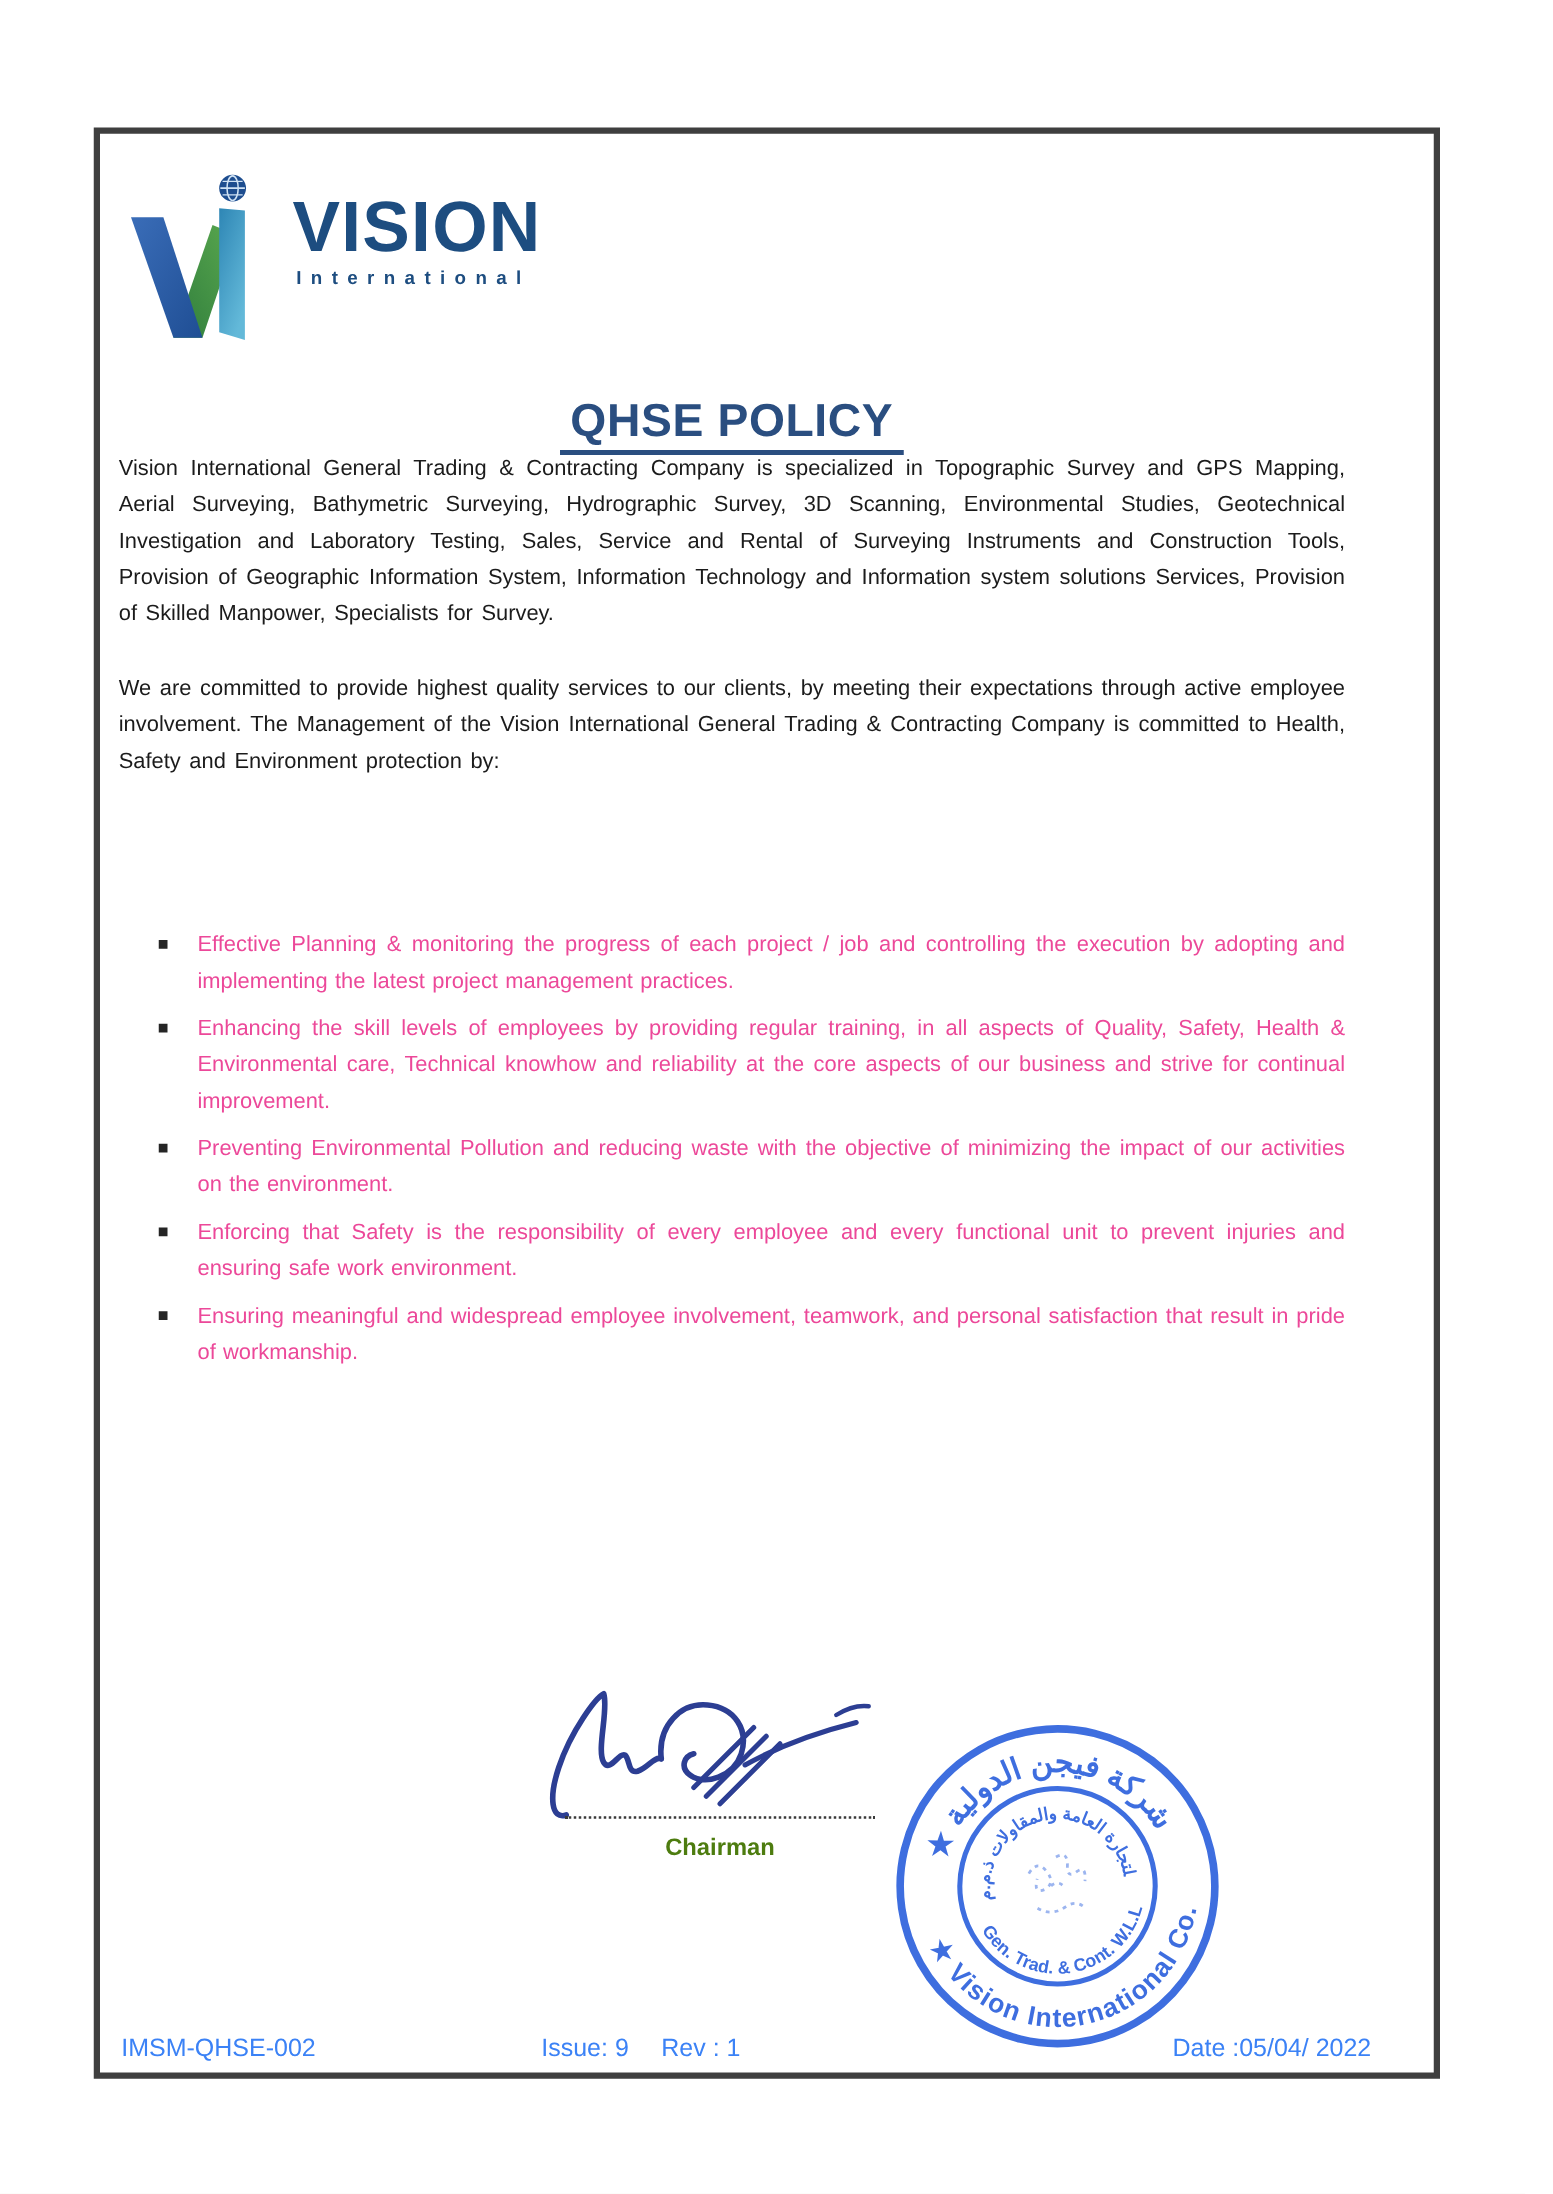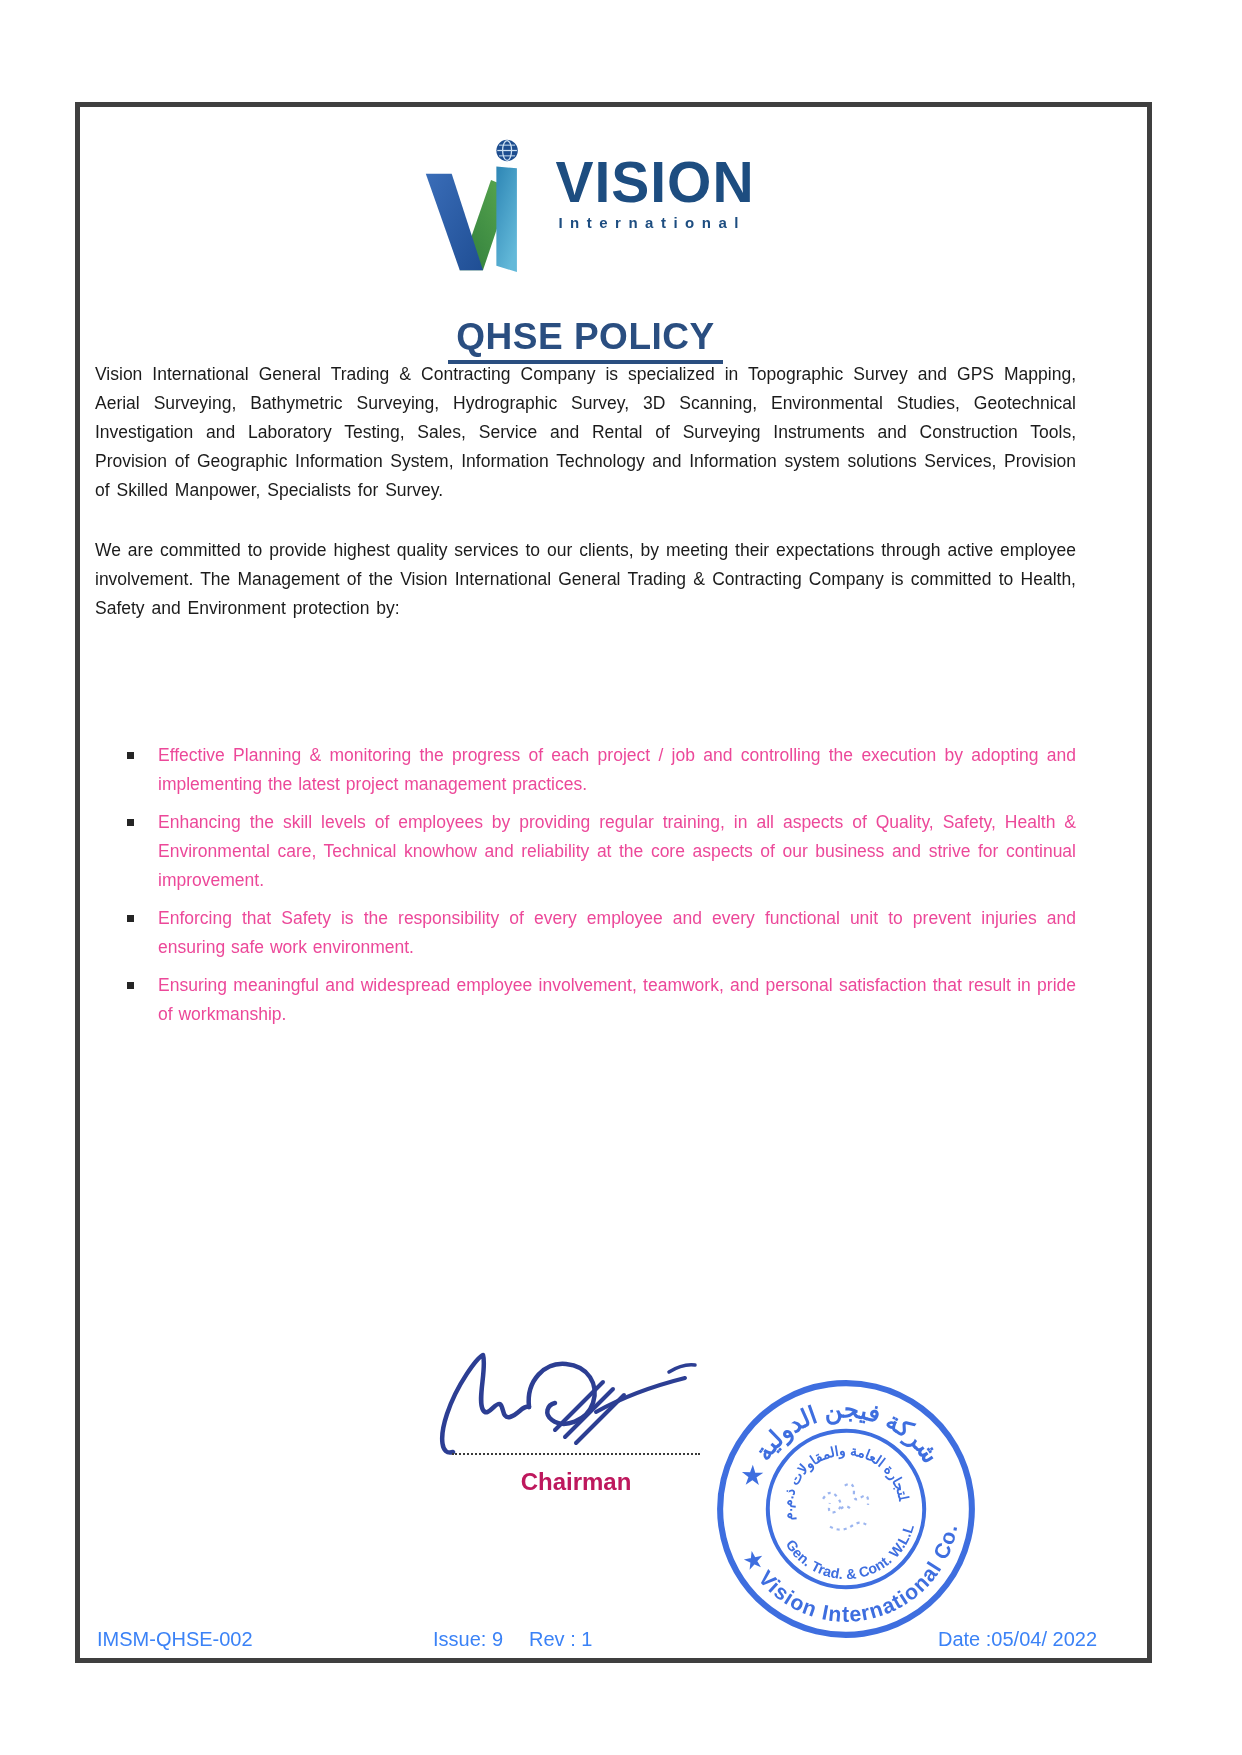--- a/index.html
+++ b/index.html
@@ -7,21 +7,21 @@
     position:relative;width:1242px;height:1755px;background:#ffffff;
     font-family:"Liberation Sans",sans-serif;overflow:hidden;margin:0 auto;
   }
   .frame{
     position:absolute;left:75px;top:102px;width:1077px;height:1561px;
     border:5px solid #3f3f3f;box-sizing:border-box;background:#fff;
   }
   
   .logo{
     position:absolute;left:95px;top:138px;width:981px;
-    display:flex;justify-content:center;align-items:flex-start;
+    display:flex;align-items:flex-start;
   }
   .logo .mono{width:125px;height:134px;flex:0 0 auto;}
   .logo .wordmark{margin-left:14px;margin-top:16px;color:#1d4d80;}
   .brand{font-size:57px;font-weight:bold;letter-spacing:1px;line-height:1;}
   .subbrand{font-size:15px;font-weight:bold;letter-spacing:7.5px;margin-top:3px;padding-left:3px;}
   
   .title-row{position:absolute;left:95px;top:316px;width:981px;text-align:center;}
   .doc-title{
     display:inline-block;font-size:37px;font-weight:bold;color:#2a4e80;
     letter-spacing:0.5px;border-bottom:4px solid #2a4e80;padding:0 8px 2px;
@@ -41,21 +41,21 @@
     line-height:29px;color:#ec4899;text-align:justify;word-spacing:1px;
   }
   .bullets li::before{
     content:"";position:absolute;left:32px;top:11px;width:7px;height:7px;background:#252525;
   }
   
   .sig-svg{position:absolute;left:433px;top:1350px;width:272px;height:112px;}
   .sig-line{position:absolute;left:452px;top:1453px;width:248px;border-top:2px dotted #3a3a3a;}
   .sig-label{
     position:absolute;left:452px;top:1468px;width:248px;text-align:center;
-    font-size:24px;font-weight:bold;color:#be185d;
+    font-size:19px;font-weight:bold;color:#4d7c0f;
   }
   
   .stamp{position:absolute;left:711px;top:1374px;width:270px;height:270px;
     transform:rotate(-8deg);opacity:.92;}
   
   .footer-item{position:absolute;top:1628px;font-size:20px;color:#3b82f6;white-space:nowrap;}
   .f-code{left:97px;}
   .f-issue{left:433px;display:flex;gap:26px;}
   .f-date{left:938px;}
 </style>
@@ -102,20 +102,21 @@
   <div class="title-row">
     <span class="doc-title">QHSE POLICY</span>
   </div>
 
   <p class="para para-1">Vision International General Trading &amp; Contracting Company is specialized in Topographic Survey and GPS Mapping, Aerial Surveying, Bathymetric Surveying, Hydrographic Survey, 3D Scanning, Environmental Studies, Geotechnical Investigation and Laboratory Testing, Sales, Service and Rental of Surveying Instruments and Construction Tools, Provision of Geographic Information System, Information Technology and Information system solutions Services, Provision of Skilled Manpower, Specialists for Survey.</p>
   <p class="para para-2">We are committed to provide highest quality services to our clients, by meeting their expectations through active employee involvement. The Management of the Vision International General Trading &amp; Contracting Company is committed to Health, Safety and Environment protection by:</p>
 
   <ul class="bullets">
     <li>Effective Planning &amp; monitoring the progress of each project / job and controlling the execution by adopting and implementing the latest project management practices.</li>
     <li>Enhancing the skill levels of employees by providing regular training, in all aspects of Quality, Safety, Health &amp; Environmental care, Technical knowhow and reliability at the core aspects of our business and strive for continual improvement.</li>
+    <li>Preventing Environmental Pollution and reducing waste with the objective of minimizing the impact of our activities on the environment.</li>
     <li>Enforcing that Safety is the responsibility of every employee and every functional unit to prevent injuries and ensuring safe work environment.</li>
     <li>Ensuring meaningful and widespread employee involvement, teamwork, and personal satisfaction that result in pride of workmanship.</li>
   </ul>
 
   <svg class="sig-svg" viewBox="0 0 272 112">
     <g fill="none" stroke="#2c3e93" stroke-width="4.5" stroke-linecap="round" stroke-linejoin="round">
       <path d="M20,102 C8,106 6,88 14,64 C24,34 44,8 50,5 C54,18 44,50 50,60 C55,68 62,52 67,54 C71,57 69,69 77,67 C86,64 90,55 96,57"></path>
       <path d="M96,57 C93,30 112,12 133,14 C155,16 166,34 160,53 C154,71 131,79 119,70 C111,64 114,55 122,53"></path>
       <path d="M122,80 L170,32" stroke-width="4"></path>
       <path d="M132,87 L180,39" stroke-width="4"></path>

